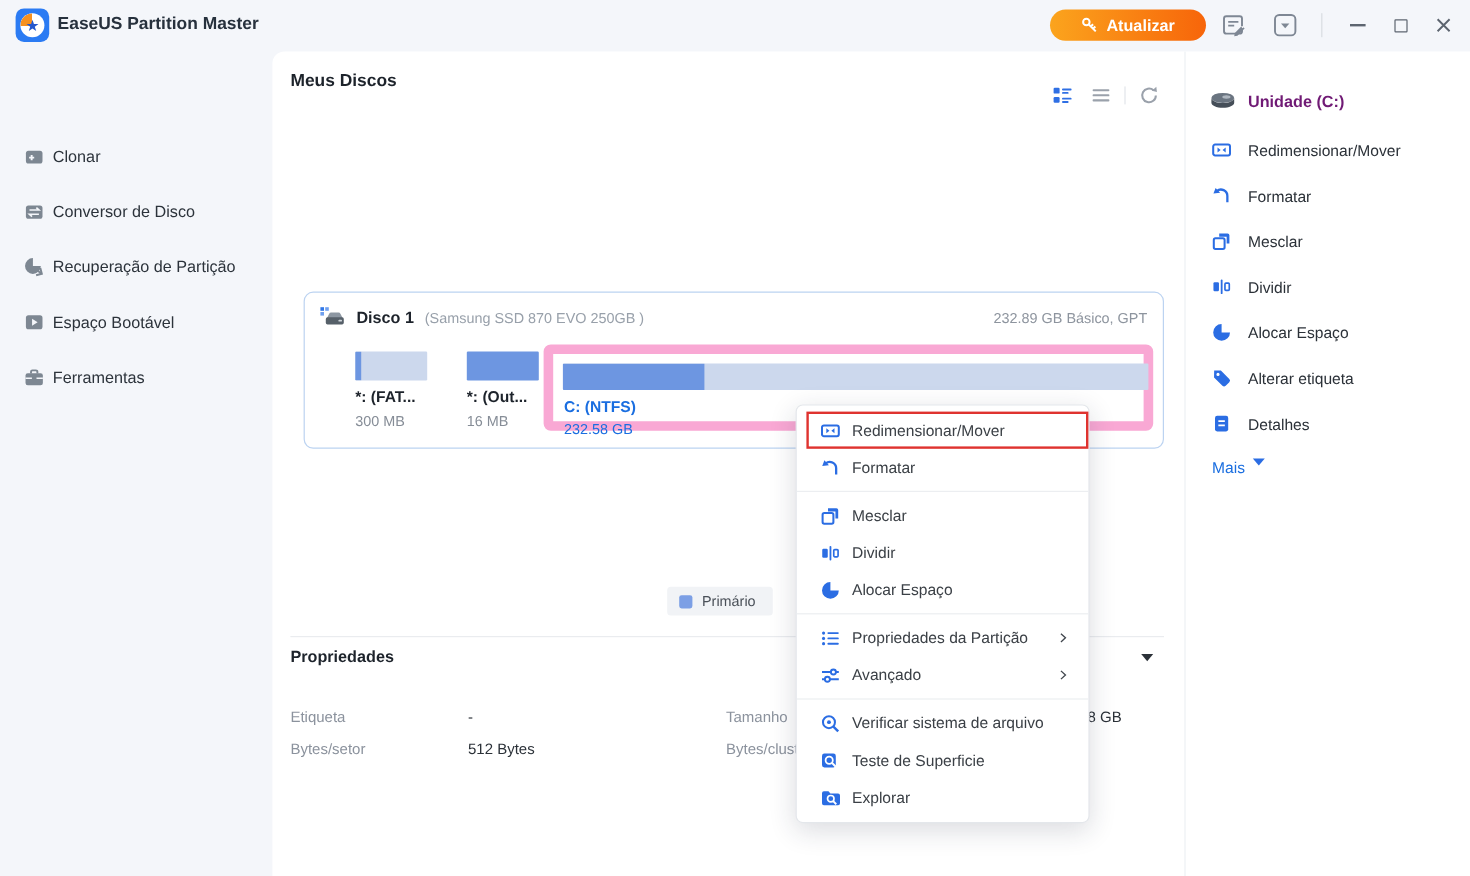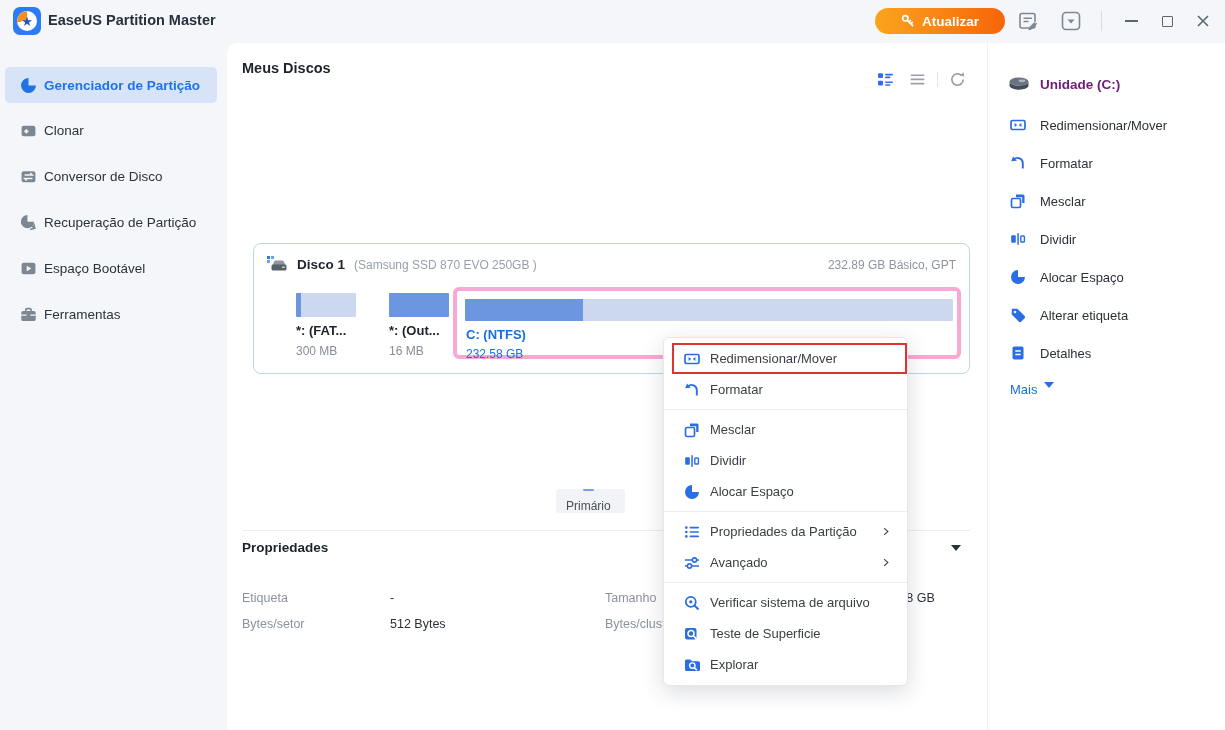--- a/index.html
+++ b/index.html
@@ -52,26 +52,26 @@
   .dc-icon { position:absolute; left:12px; top:11px; width:22px; height:19px; }
   .dc-name { position:absolute; left:43px; top:13px; font-size:13.5px; font-weight:bold; color:#1d232b; white-space:nowrap; }
   .dc-model { position:absolute; top:14px; font-size:12px; color:#98a0aa; white-space:nowrap; }
   .dc-summary { position:absolute; right:13px; top:14px; font-size:12px; color:#8d949e; white-space:nowrap; }
 
   .bar { position:relative; background:#ccd8ed; border-radius:1px; overflow:hidden; }
   .bar .fill { position:absolute; left:0; top:0; bottom:0; background:#6d96e1; }
   .part-label { font-size:13px; font-weight:bold; color:#1d232b; white-space:nowrap; overflow:hidden; }
   .part-size { font-size:12px; color:#868d97; white-space:nowrap; }
 
-  .sel-part { position:absolute; border:4px solid #f9a8d4; border-radius:6px; background:#fff; cursor:pointer; }
+  .sel-part { position:absolute; border:8px solid #f9a8d4; border-radius:6px; background:#fff; cursor:pointer; }
   .sel-part .part-label, .sel-part .part-size { color:#1a6ee0; }
 
   
   .legend { position:absolute; left:556px; top:489px; height:24px; padding:0 14px 0 10px; background:#f1f3f6;
-            border-radius:3px; display:flex; align-items:center; gap:8px;flex-direction:column; }
+            border-radius:3px; display:flex; align-items:center; gap:8px; }
   .legend-sq { width:11px; height:11px; border-radius:2px; background:#7c9fe5; }
   .legend-label { font-size:12px; color:#4a5058; }
 
   .props-divider { position:absolute; left:242px; top:530px; width:728px; height:1px; background:#eaecef; }
   .props-title { position:absolute; left:242px; top:540px; font-size:13.5px; font-weight:bold; color:#1d232b; }
   .props-caret { position:absolute; left:951px; top:545px; width:0; height:0; cursor:pointer;
                  border-left:5px solid transparent; border-right:5px solid transparent; border-top:6px solid #2b3138; }
   .prop-label { position:absolute; font-size:12.5px; color:#8b929d; white-space:nowrap; }
   .prop-value { position:absolute; font-size:12.5px; color:#2b3138; white-space:nowrap; }
 
@@ -279,26 +279,20 @@
         <div class="win-max-glyph"></div>
       </div>
     <div class="winbtn" style="left:1190px">
         <svg width="14" height="14">
           <use href="#i-close"></use>
         </svg>
       </div>
   </div>
 
   <div class="sidebar">
-    <div class="side-item active" style="top:24px">
-      <svg class="s-icon" viewBox="0 0 16 16">
-          <use href="#i-pie"></use>
-        </svg>
-      <span class="s-label">Gerenciador de Partição</span>
-    </div>
     <div class="side-item" style="top:69px">
       <svg class="s-icon" viewBox="0 0 16 16">
           <use href="#i-clone"></use>
         </svg>
       <span class="s-label">Clonar</span>
     </div>
     <div class="side-item" style="top:115px">
       <svg class="s-icon" viewBox="0 0 16 16">
           <use href="#i-convert"></use>
         </svg>

